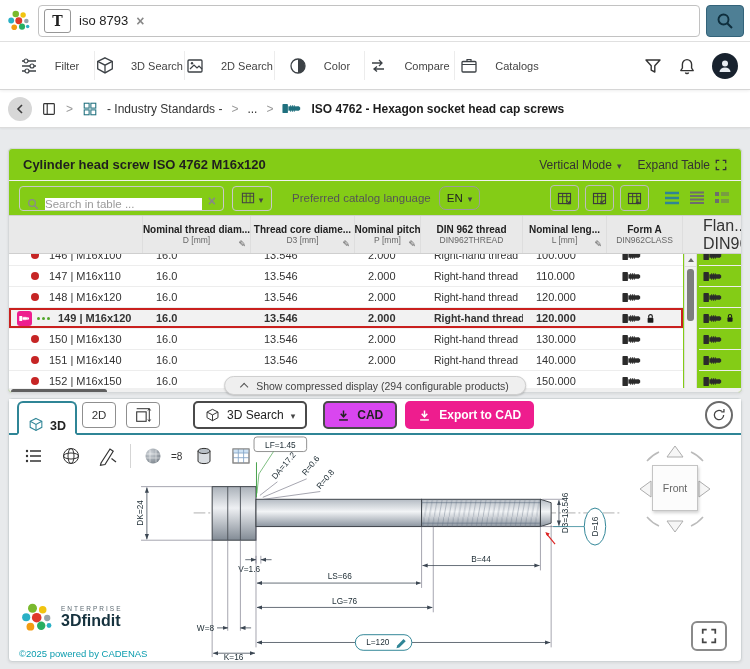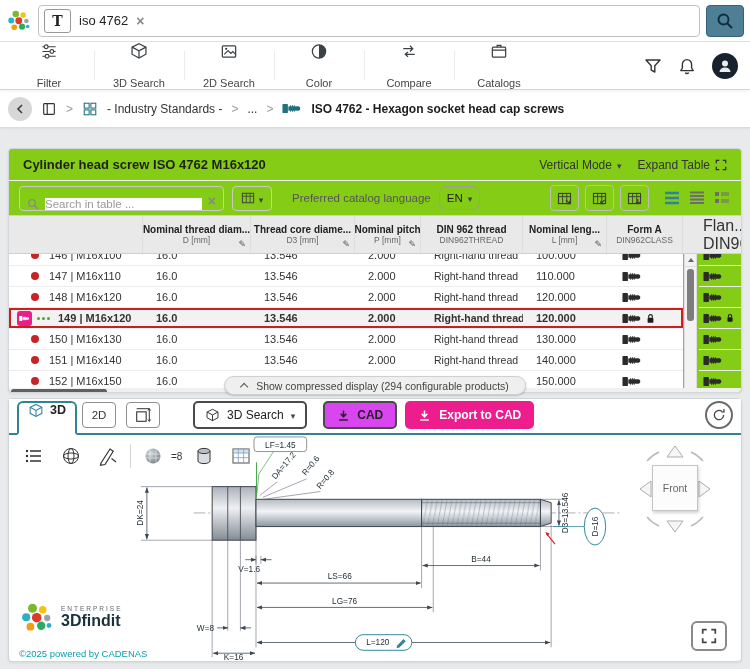--- a/index.html
+++ b/index.html
@@ -14,21 +14,21 @@
   .topbar{position:absolute;top:0;left:0;right:0;height:42px;background:#fff;border-bottom:1px solid #e0e0e0;display:flex;align-items:center;padding:0 6px;gap:6px;z-index:10}
   .logo-sm{width:26px;height:26px;flex:0 0 auto}
   .searchfield{flex:1;height:32px;border:1px solid #c2c2c2;border-radius:4px;background:#fff;display:flex;align-items:center;padding:0 5px;gap:8px}
   .t-icon{width:27px;height:24px;border:1px solid #979797;border-radius:3px;display:flex;align-items:center;justify-content:center;font-family:"DejaVu Serif",serif;font-weight:bold;font-size:14px;color:#222}
   .t-icon::before{content:"T"}
   .chip-term{font-size:13px;color:#222}
   .search-btn{width:38px;height:32px;border-radius:4px;background:#4e7f95;border:1px solid #33637a;display:flex;align-items:center;justify-content:center;color:#0e2e3d;cursor:pointer}
 
   
   .toolbar{position:absolute;top:42px;left:0;right:0;height:48px;background:#fff;border-bottom:1px solid #d6d6d6;display:flex;align-items:stretch;padding-left:4px;box-shadow:0 1px 3px rgba(0,0,0,.07);z-index:9}
-  .tb-item{width:90px;display:flex;flex-direction:column;align-items:center;justify-content:center;gap:16px;position:relative;cursor:pointer;color:#3c4146}
+  .tb-item{width:90px;display:flex;flex-direction:row;align-items:center;justify-content:center;gap:16px;position:relative;cursor:pointer;color:#3c4146}
   .tb-item+.tb-item::before{content:"";position:absolute;left:0;top:9px;bottom:9px;width:1px;background:#ececec}
   .tb-label{font-size:11px;color:#444}
   .toolbar-right{margin-left:auto;display:flex;align-items:center;gap:16px;padding-right:12px}
   .avatar{width:26px;height:26px;border-radius:50%;background:#18222e;display:flex;align-items:center;justify-content:center}
 
   
   .breadcrumb{position:absolute;top:90px;left:0;right:0;height:38px;background:#fff;border-bottom:1px solid #dcdcdc;display:flex;align-items:center;gap:9px;padding:0 8px;font-size:12px;color:#333;z-index:8;box-shadow:0 1px 2px rgba(0,0,0,.05)}
   .back-btn{width:24px;height:24px;border-radius:50%;background:#d7d7d7;display:flex;align-items:center;justify-content:center;cursor:pointer}
   .bc-sep{color:#999}
   .bc-sep::before{content:">"}
@@ -87,21 +87,21 @@
   .flan .fr{height:21px;border-bottom:1px solid #ededed;display:flex;align-items:center;gap:3px;padding-left:4px}
   .hscroll{height:7px;background:#f0f0f0;position:relative}
   .hthumb{position:absolute;left:2px;top:1px;height:5px;width:96px;background:#606060;border-radius:3px}
 
   .compressed{position:absolute;top:376px;left:375px;transform:translateX(-50%);height:19px;border-radius:10px;background:#efefef;border:1px solid #cfcfcf;box-shadow:0 1px 2px rgba(0,0,0,.18);display:flex;align-items:center;gap:9px;padding:0 16px;font-size:10.5px;color:#444;z-index:12;white-space:nowrap;cursor:pointer}
   .chev-up{width:6px;height:6px;border-top:1.6px solid #555;border-right:1.6px solid #555;transform:rotate(-45deg);margin-top:3px}
 
   
   .viewer-card{position:absolute;top:398px;left:8px;width:734px;height:264px;background:#fff;border:1px solid #cfd4d6;border-radius:4px;box-shadow:0 1px 3px rgba(0,0,0,.08)}
   .vtabs{height:36px;display:flex;align-items:flex-end;padding:0 8px;border-bottom:2px solid #2f8596;background:#fff}
-  .tab3d{height:34px;margin-bottom:-2px;border:2px solid #2f8596;border-bottom:2px solid #fff;border-radius:6px 6px 0 0;background:#fff;width:60px;display:flex;align-items:flex-start;justify-content:center;gap:6px;font-size:12.5px;font-weight:bold;color:#222;z-index:2;cursor:pointer}
+  .tab3d{height:34px;margin-bottom:-2px;border:2px solid #2f8596;border-bottom:2px solid #fff;border-radius:6px 6px 0 0;background:#fff;width:60px;display:flex;align-items:flex-end;justify-content:center;gap:6px;font-size:12.5px;font-weight:bold;color:#222;z-index:2;cursor:pointer}
   .tabsm{height:26px;margin:0 5px 5px;border:1px solid #8f8f8f;border-radius:4px;min-width:34px;display:flex;align-items:center;justify-content:center;font-size:11.5px;color:#333;padding:0 5px;cursor:pointer;background:#fff}
   .btn-3ds{height:28px;margin:0 8px 4px 28px;border:2px solid #4a4a4a;border-radius:5px;padding:0 10px;display:flex;align-items:center;gap:7px;font-size:12px;color:#222;cursor:pointer;background:#fff}
   .btn-cad{height:28px;margin:0 8px 4px;border:2px solid #4a4a4a;border-radius:5px;padding:0 12px;display:flex;align-items:center;gap:7px;font-size:12px;font-weight:bold;color:#222;cursor:pointer;background:#d946ef}
   .btn-exp{height:28px;margin:0 0 4px;border:none;border-radius:5px;padding:0 13px;display:flex;align-items:center;gap:8px;font-size:12px;font-weight:bold;color:#fff;background:#ee1d8e;cursor:pointer}
   .btn-rot{margin-left:auto;margin-bottom:4px;width:28px;height:28px;border:2px solid #6b6b6b;border-radius:50%;display:flex;align-items:center;justify-content:center;cursor:pointer;background:#fff;color:#444}
   .vbody{position:relative;height:226px;overflow:hidden}
   .strip{position:absolute;left:10px;top:6px;display:flex;align-items:center;gap:7px;z-index:3}
   .sbtn{width:30px;height:30px;display:flex;align-items:center;justify-content:center;cursor:pointer;color:#333}
   .sdiv{width:1px;height:24px;background:#d5d5d5}
   .qlabel{font-size:10px;color:#333;margin-left:-4px}
@@ -165,21 +165,21 @@
     </symbol>
   </defs>
 </svg>
 
 <header class="topbar">
   <svg class="logo-sm">
       <use href="#sym-logo"></use>
     </svg>
   <div class="searchfield">
     <span class="t-icon"></span>
-    <span class="chip-term">iso 4762</span>
+    <span class="chip-term">iso 8793</span>
     <span class="i-x"></span>
   </div>
   <button class="search-btn">
     <svg width="18" height="18">
         <use href="#sym-mag"></use>
       </svg>
   </button>
 </header>
 
 <nav class="toolbar">

